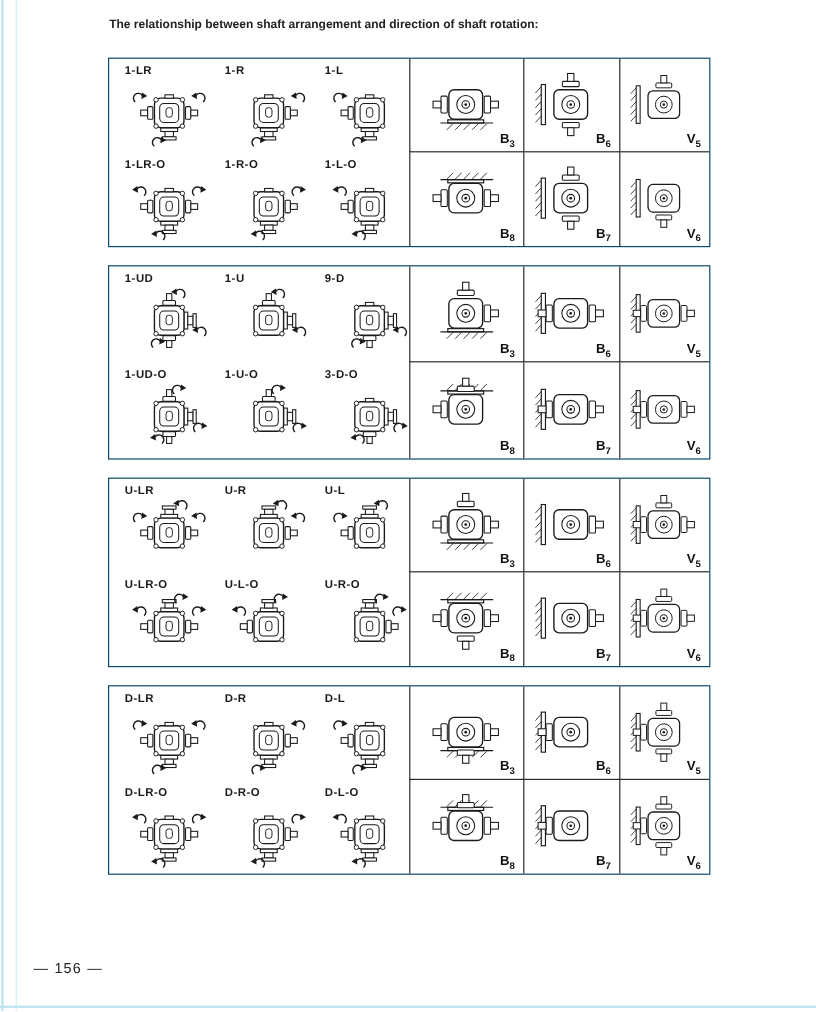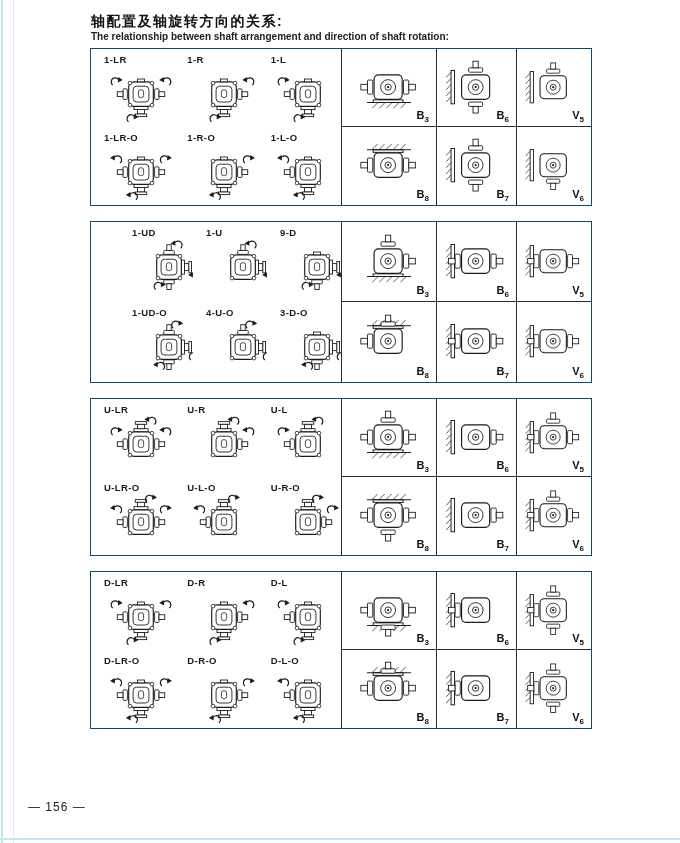--- a/index.html
+++ b/index.html
@@ -9,21 +9,21 @@
   .edge-v1{position:absolute;left:1px;top:0;width:2px;height:843px;background:#bfe6ef;}
   .edge-v2{position:absolute;left:13px;top:0;width:1px;height:843px;background:#d2edf5;}
   .edge-h1{position:absolute;left:0;top:838px;width:680px;height:2px;background:#bfe6ef;}
   
   .header{position:absolute;left:91px;top:13px;width:502px;}
   .title{font-size:14px;font-weight:bold;letter-spacing:1.5px;color:#111;line-height:16px;}
   .subtitle{font-size:10px;font-weight:700;color:#222;line-height:13px;margin-top:1px;}
   
   .panels{position:absolute;left:90px;top:48px;width:502px;}
   .panel{display:flex;border:1px solid #0c4a6e;height:158px;margin-bottom:15px;background:#fff;box-sizing:border-box;}
-  .panel:nth-of-type(2){height:162px;padding-left:28px;}
+  .panel:nth-of-type(2){height:162px;}
   .arr-grid{width:251px;display:grid;grid-template-columns:repeat(3,1fr);grid-template-rows:1fr 1fr;}
   .arr-cell{position:relative;padding:5px 0 0 13px;box-sizing:border-box;overflow:hidden;}
   .arr-label{font-size:9.5px;font-weight:600;letter-spacing:.4px;color:#1a1a1a;height:12px;}
   .arr-svg{width:70px;height:58px;display:block;margin-left:2px;}
   .mnt-grid{flex:1;display:grid;grid-template-columns:95px 80px 75px;grid-template-rows:1fr 1fr;}
   .mnt-cell{position:relative;border-left:1px solid #2b2b2b;display:flex;align-items:center;justify-content:center;overflow:hidden;}
   .mnt-cell.row1{border-bottom:1px solid #2b2b2b;}
   .mnt-svg{width:80px;height:58px;display:block;}
   .mnt-label{position:absolute;right:7px;bottom:2px;font-size:11px;font-weight:600;color:#111;text-align:right;}
   .mnt-label sub{font-size:8px;}
@@ -32,21 +32,20 @@
 </style>
 </head>
 <body>
 
 <div class="page">
   <div class="edge-v1"></div>
   <div class="edge-v2"></div>
   <div class="edge-h1"></div>
 
   <div class="header">
-    <div class="title">轴配置及轴旋转方向的关系:</div>
     <div class="subtitle">The relationship between shaft arrangement and direction of shaft rotation:</div>
   </div>
 
   <div class="panels">
       <div class="panel">
         <div class="arr-grid">
           <div class="arr-cell">
             <div class="arr-label">1-LR</div>
             <svg viewBox="0 0 76 66" class="arr-svg">
               <rect x="30" y="46" width="16" height="3.6" rx="0" fill="#fff" stroke="#1a1a1a" stroke-width="1"></rect>
@@ -439,21 +438,21 @@
               <rect x="24" y="18" width="28" height="28" rx="6" fill="#fff" stroke="#1a1a1a" stroke-width="1.3"></rect>
               <circle cx="25.5" cy="19.5" r="2.1" fill="#fff" stroke="#1a1a1a" stroke-width="0.9"></circle>
               <circle cx="50.5" cy="19.5" r="2.1" fill="#fff" stroke="#1a1a1a" stroke-width="0.9"></circle>
               <circle cx="25.5" cy="44.5" r="2.1" fill="#fff" stroke="#1a1a1a" stroke-width="0.9"></circle>
               <circle cx="50.5" cy="44.5" r="2.1" fill="#fff" stroke="#1a1a1a" stroke-width="0.9"></circle>
               <rect x="29" y="23" width="18" height="18" rx="4" fill="#fff" stroke="#1a1a1a" stroke-width="1"></rect>
               <rect x="35" y="27" width="6" height="9" rx="2.5" fill="#fff" stroke="#1a1a1a" stroke-width="0.9"></rect>
             </svg>
           </div>
           <div class="arr-cell">
-            <div class="arr-label">4-U-O</div>
+            <div class="arr-label">1-U-O</div>
             <svg viewBox="0 0 76 66" class="arr-svg">
               <rect x="52" y="24" width="3.6" height="16" rx="0" fill="#fff" stroke="#1a1a1a" stroke-width="1"></rect>
               <rect x="55.6" y="28" width="5" height="8" rx="0" fill="#fff" stroke="#1a1a1a" stroke-width="1"></rect>
               <rect x="60.6" y="25.5" width="3" height="13" rx="0" fill="#fff" stroke="#1a1a1a" stroke-width="1"></rect>
               <g transform="translate(67,44)">
                 <path d="M-4.2,2.6 A4.6,4.6 0 1,1 2.6,-3.4" fill="none" stroke="#1a1a1a" stroke-width="1.35"></path>
                 <polygon points="2.2,-6.4 7.2,-3 1.6,-0.2" fill="#1a1a1a"></polygon>
               </g>
               <rect x="32" y="13" width="12" height="4.5" rx="1" fill="#fff" stroke="#1a1a1a" stroke-width="1"></rect>
               <rect x="35.5" y="6.5" width="5" height="6.5" rx="0" fill="#fff" stroke="#1a1a1a" stroke-width="1"></rect>

